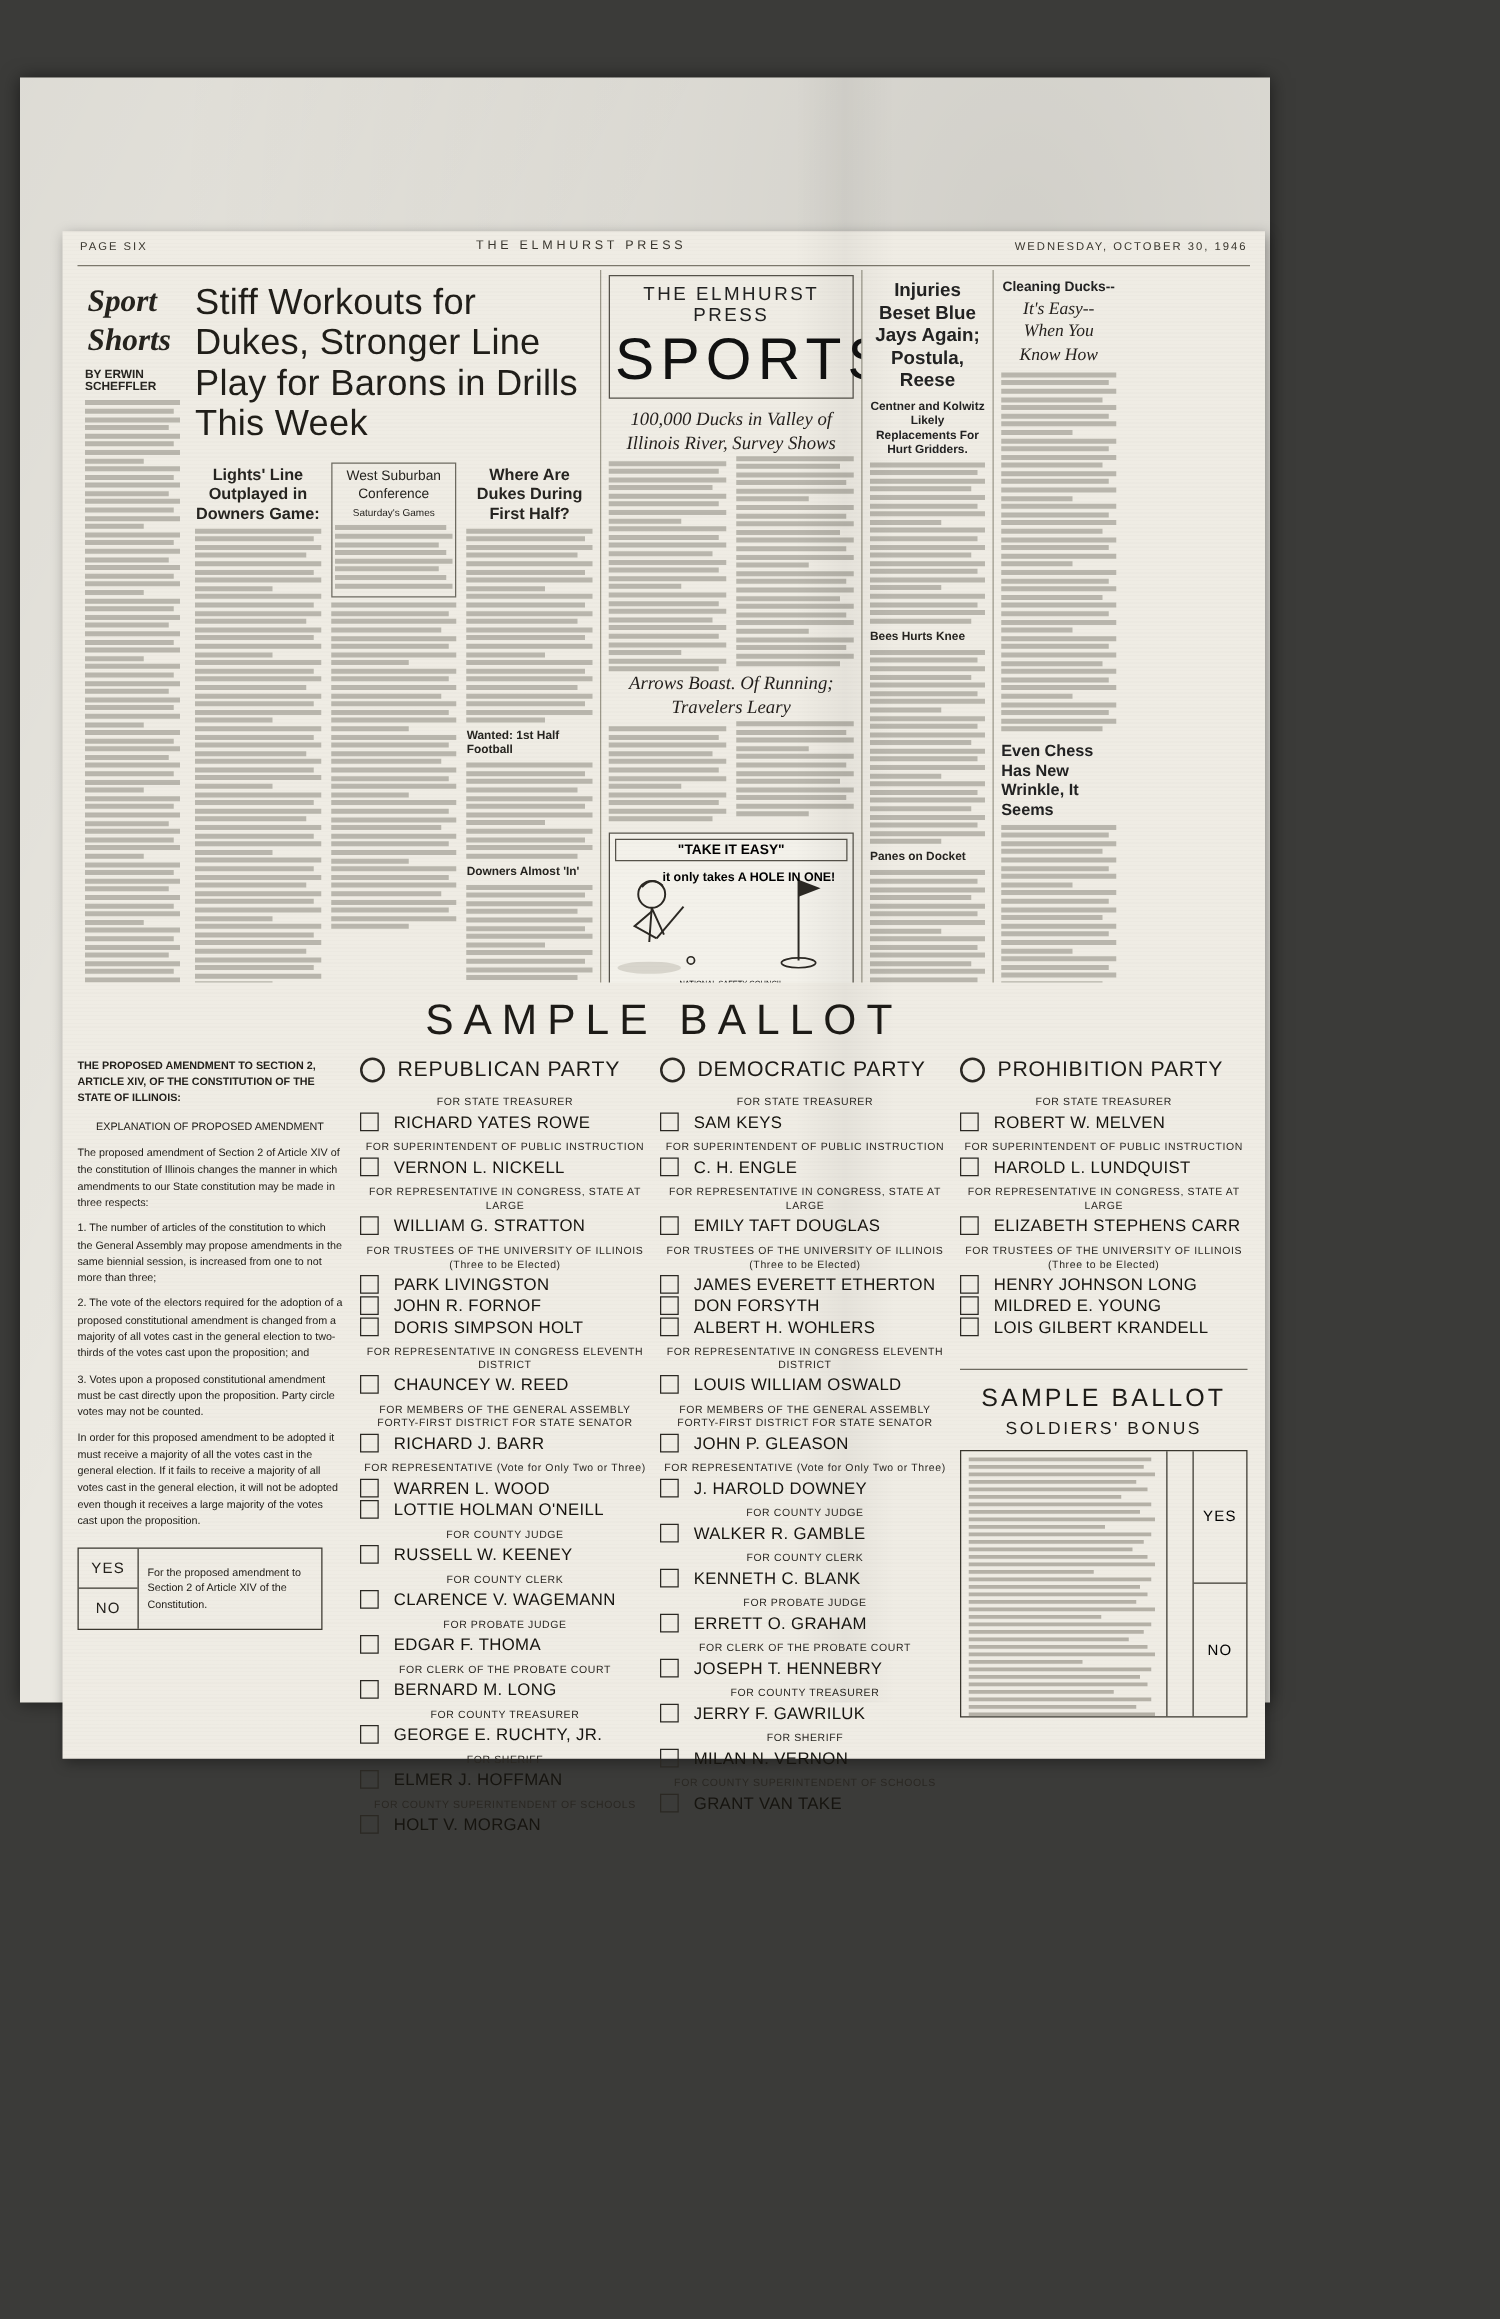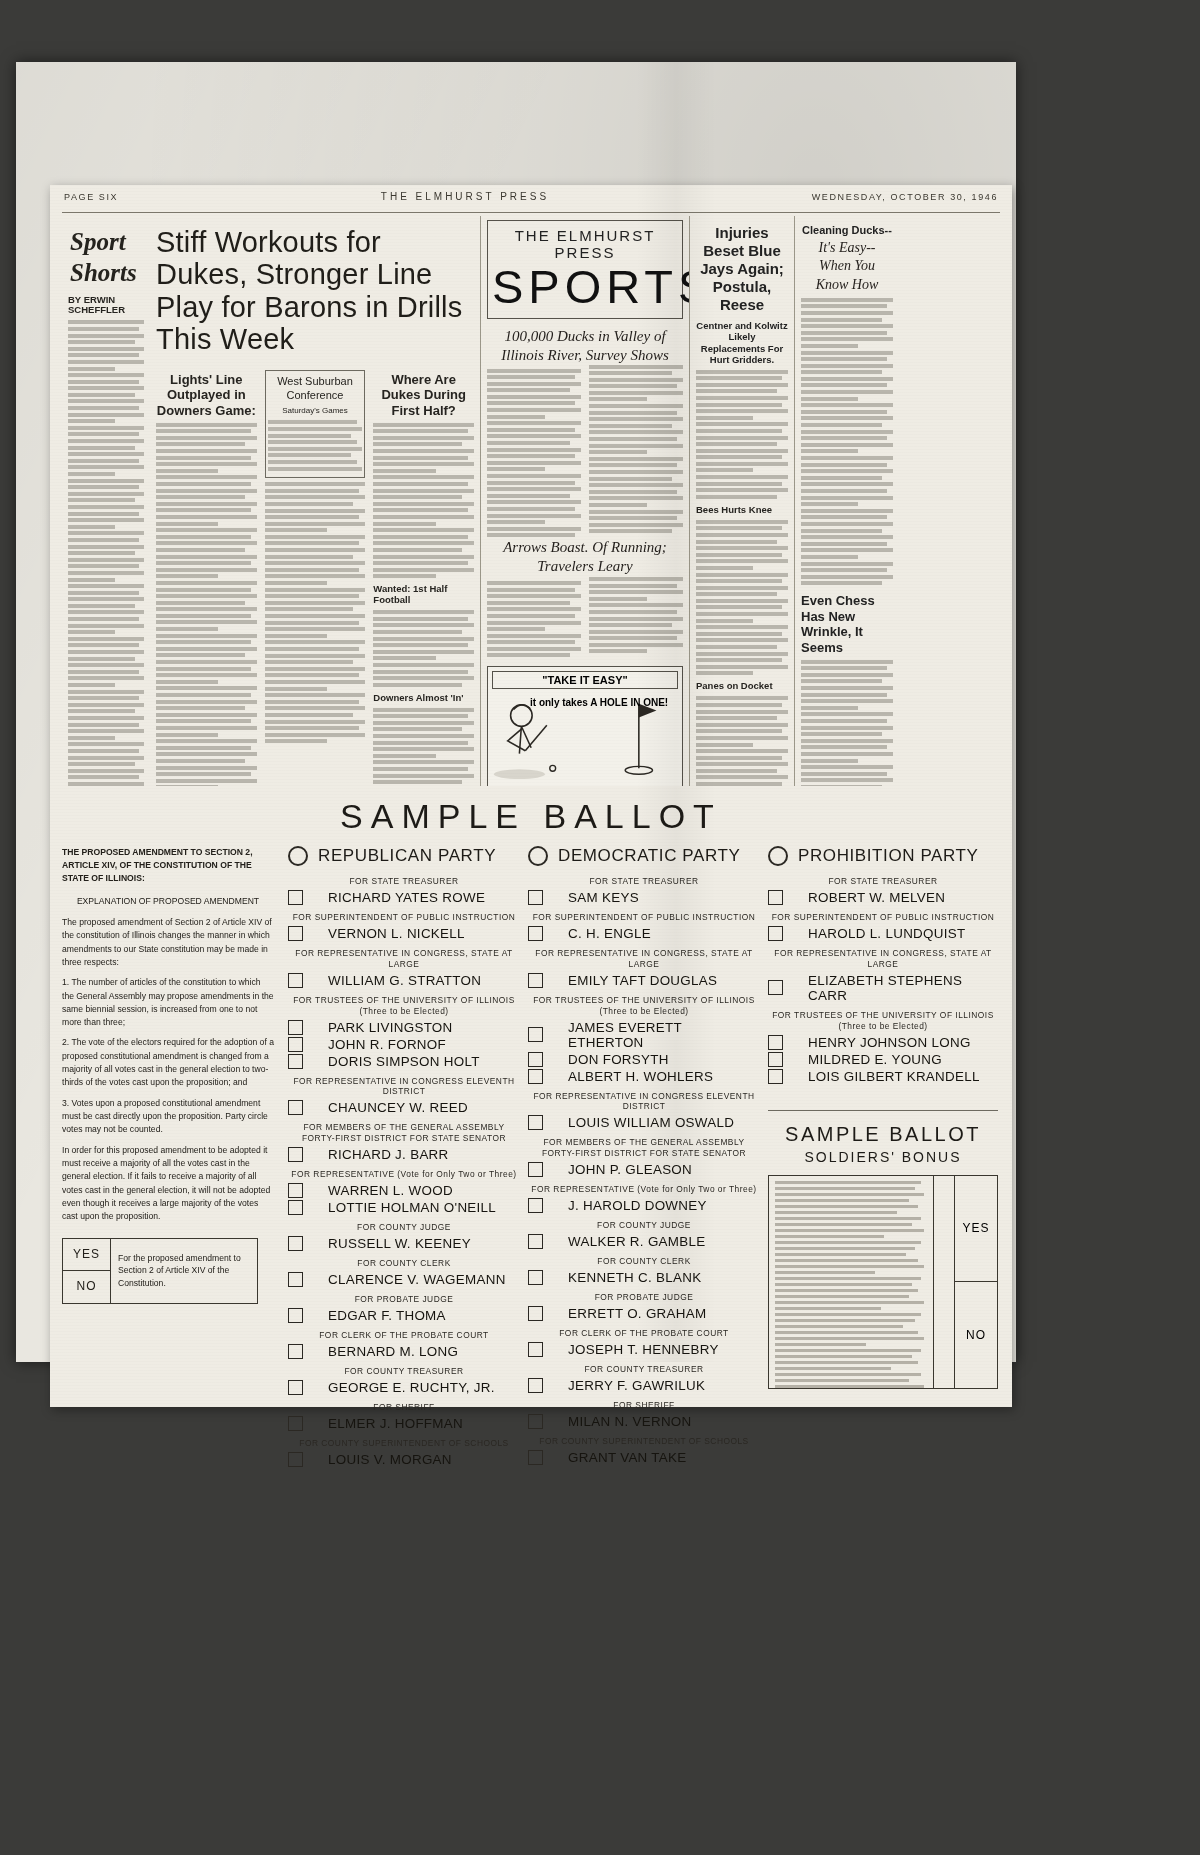--- a/index.html
+++ b/index.html
@@ -135,21 +135,21 @@
     width:20px; height:20px; border:2px solid #2b2823; border-radius:50%;
   }
   .party-name{
     font-family:"Liberation Sans", sans-serif; font-size:17px; letter-spacing:.6px; color:#1d1b17;
   }
   .office{
     font-family:"Liberation Sans", sans-serif; font-size:8.4px; letter-spacing:.5px;
     text-align:center; color:#2a2722; margin:7px 0 3px 0; line-height:1.3;
   }
   .cand{
-    display:flex; align-items:center; gap:25px; margin-bottom:2px;
+    display:flex; align-items:center; gap:12px; margin-bottom:2px;
   }
   .box{
     width:15px; height:15px; border:1.6px solid #2b2823; flex:0 0 auto;
   }
   .cand-name{
     font-family:"Liberation Sans", sans-serif; font-size:13.4px; letter-spacing:.3px; color:#16140f;
   }
   .amend{
     font-family:"Liberation Sans", sans-serif; font-size:8.6px; line-height:1.55; color:#23201b;
     padding-right:6px;
@@ -852,21 +852,21 @@
                 <div class="cand-name">GEORGE E. RUCHTY, JR.</div>
               </div>
               <div class="office">FOR SHERIFF</div>
               <div class="cand">
                 <div class="box"></div>
                 <div class="cand-name">ELMER J. HOFFMAN</div>
               </div>
               <div class="office">FOR COUNTY SUPERINTENDENT OF SCHOOLS</div>
               <div class="cand">
                 <div class="box"></div>
-                <div class="cand-name">LOUIS V. MORGAN</div>
+                <div class="cand-name">HOLT V. MORGAN</div>
               </div>
             </div>
         </div>
 
         <div>
           <div class="party-head">
             <div class="circle"></div>
             <div class="party-name">DEMOCRATIC PARTY</div>
           </div>
           <div id="dem-groups">

